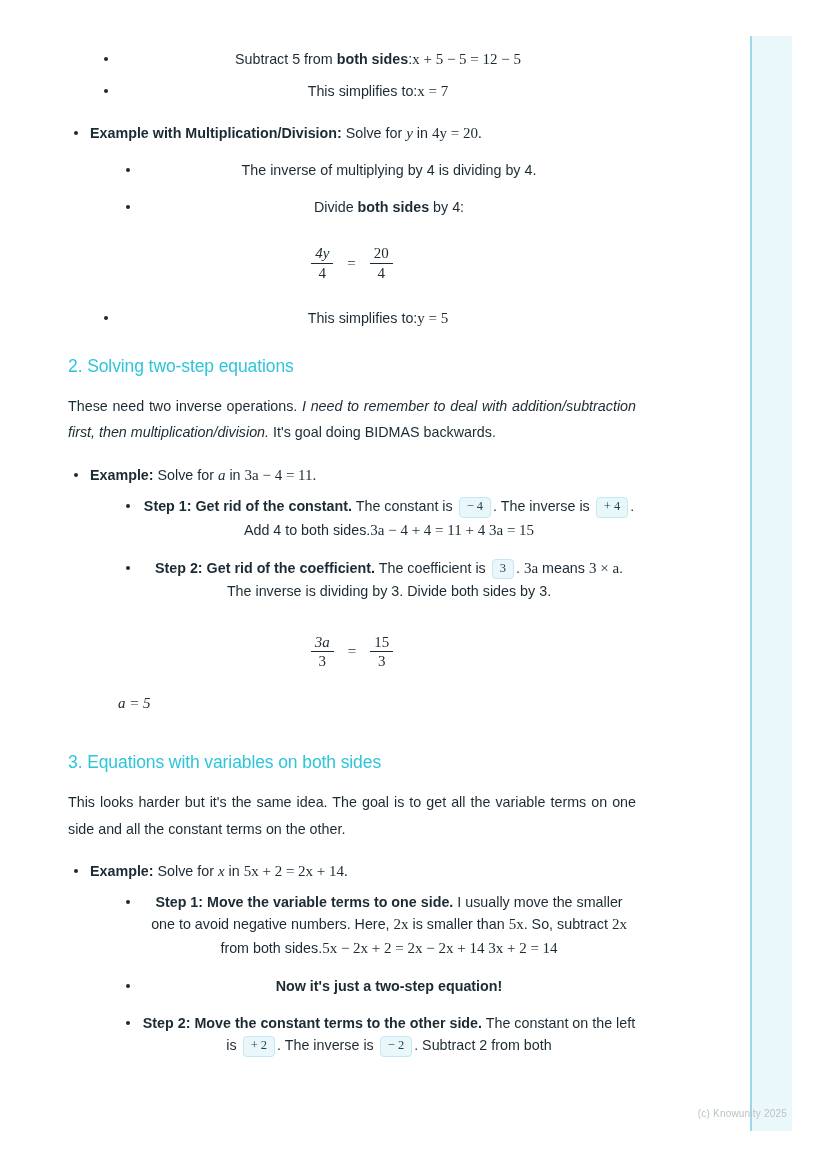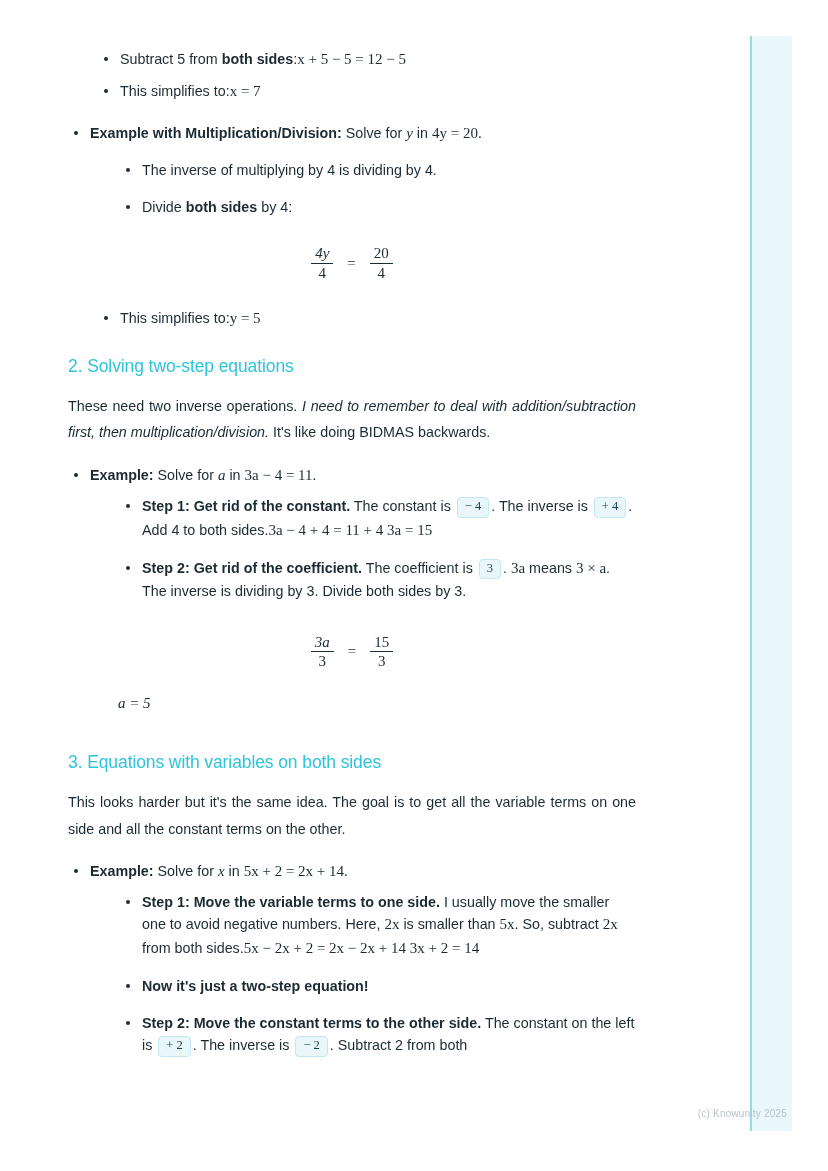--- a/index.html
+++ b/index.html
@@ -51,21 +51,21 @@
     content: "";
     position: absolute;
     left: 6px;
     top: 9px;
     width: 4px;
     height: 4px;
     border-radius: 50%;
     background: #1c2b33;
   }
   ul.lvl2 { margin-top: 14px; padding-left: 30px; }
-  ul.lvl2 > li { margin-bottom: 15px; }
+  ul.lvl2 > li { margin-bottom: 15px; text-align: center; }
   ul.tight > li { margin-bottom: 9px; }
 
   b, strong { font-weight: bold; }
   em, i { font-style: italic; }
   .mathvar { font-family: "Liberation Serif", serif; font-style: italic; font-size: 15px; }
   .mathtxt { font-family: "Liberation Serif", serif; font-size: 15px; }
 
   h2.section {
     color: #2ec4da;
     font-size: 17.5px;
@@ -176,21 +176,21 @@
     </div>
 
     <ul class="lvl2">
       <li>
         <span>This simplifies to</span><span>:</span><span class="mathtxt">y = 5</span>
       </li>
     </ul>
 
     <h2 class="section">2. Solving two-step equations</h2>
 
-    <p class="para"><span>These need two inverse operations. </span><i>I need to remember to deal with addition/subtraction first, then multiplication/division.</i><span> It's like doing BIDMAS backwards.</span></p>
+    <p class="para"><span>These need two inverse operations. </span><i>I need to remember to deal with addition/subtraction first, then multiplication/division.</i><span> It's goal doing BIDMAS backwards.</span></p>
 
     <ul>
       <li>
         <b>Example:</b><span> Solve for </span><span class="mathvar">a</span><span> in </span><span class="mathtxt">3a − 4 = 11.</span>
 
         <ul class="lvl2" style="margin-top:8px">
           <li>
             <b>Step 1: Get rid of the constant.</b><span> The constant is </span><span class="chip">− 4</span><span>. The inverse is </span><span class="chip">+ 4</span><span>. Add 4 to both sides.</span><span class="mathtxt">3a − 4 + 4 = 11 + 4  3a = 15</span>
           </li>
           <li>

